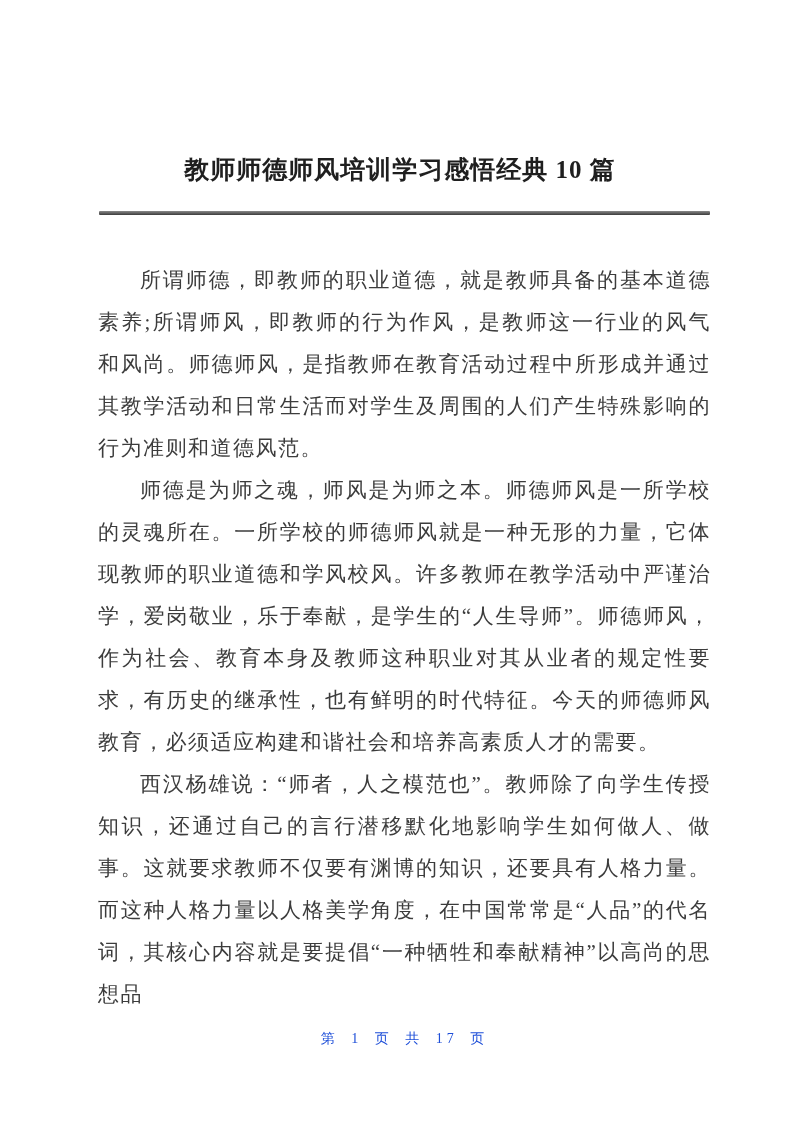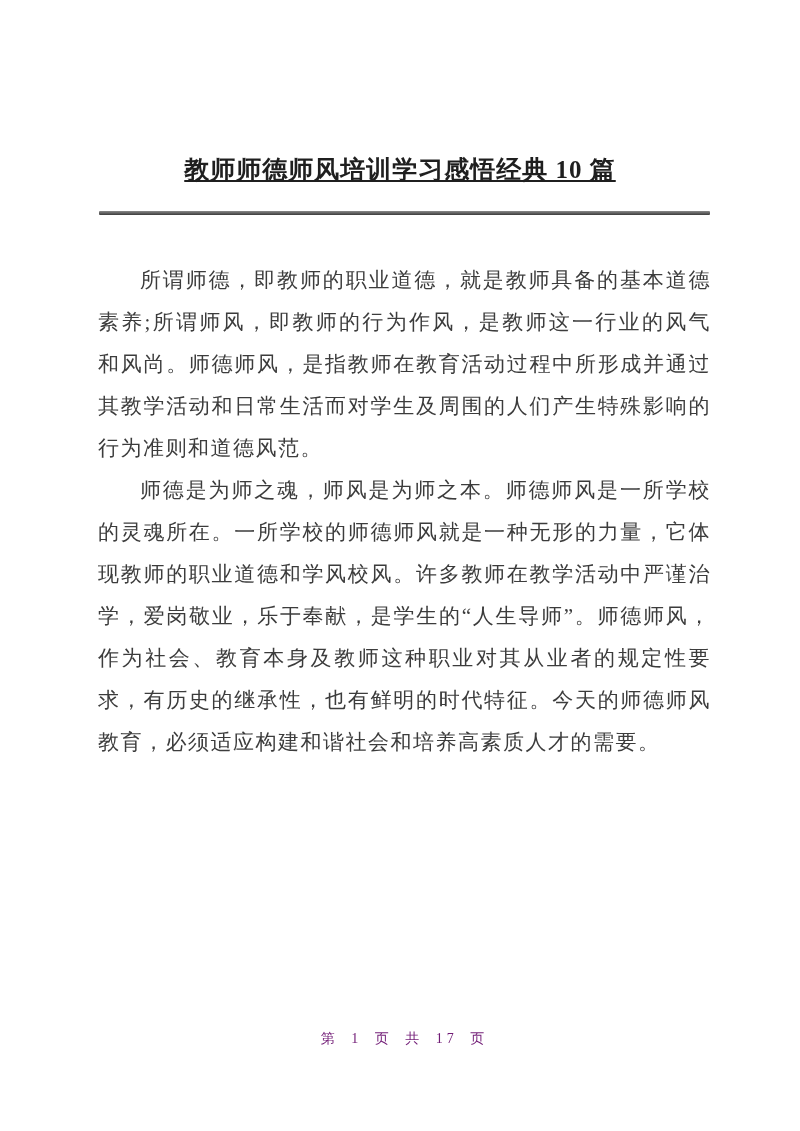--- a/index.html
+++ b/index.html
@@ -20,21 +20,20 @@
     top: 152px;
     left: 94px;
     width: 612px;
     margin: 0;
     text-align: center;
     font-size: 25px;
     font-weight: 700;
     color: #1f1f1f;
     letter-spacing: 1px;
     line-height: 36px;
-    text-decoration: underline;
   }
   .title-rule {
     position: absolute;
     top: 211px;
     left: 99px;
     width: 611px;
     height: 4px;
     background: linear-gradient(#8a8a8a, #3c3c3c);
     border-radius: 1px;
   }
@@ -54,36 +53,37 @@
     text-indent: 2em;
   }
   .page-footer {
     position: absolute;
     top: 1028px;
     left: 98px;
     width: 613px;
     text-align: center;
     font-size: 14px;
     line-height: 22px;
-    color: #701a75;
+    color: #1d4ed8;
     letter-spacing: 4px;
     word-spacing: 5px;
   }
 </style>
 </head>
 <body>
 
 <div class="page">
 
   <h1 class="doc-title">教师师德师风培训学习感悟经典 10 篇</h1>
 
   <div class="title-rule"></div>
 
   <div class="doc-body">
     <p>所谓师德，即教师的职业道德，就是教师具备的基本道德素养;所谓师风，即教师的行为作风，是教师这一行业的风气和风尚。师德师风，是指教师在教育活动过程中所形成并通过其教学活动和日常生活而对学生及周围的人们产生特殊影响的行为准则和道德风范。</p>
     <p>师德是为师之魂，师风是为师之本。师德师风是一所学校的灵魂所在。一所学校的师德师风就是一种无形的力量，它体现教师的职业道德和学风校风。许多教师在教学活动中严谨治学，爱岗敬业，乐于奉献，是学生的“人生导师”。师德师风，作为社会、教育本身及教师这种职业对其从业者的规定性要求，有历史的继承性，也有鲜明的时代特征。今天的师德师风教育，必须适应构建和谐社会和培养高素质人才的需要。</p>
+    <p>西汉杨雄说：“师者，人之模范也”。教师除了向学生传授知识，还通过自己的言行潜移默化地影响学生如何做人、做事。这就要求教师不仅要有渊博的知识，还要具有人格力量。而这种人格力量以人格美学角度，在中国常常是“人品”的代名词，其核心内容就是要提倡“一种牺牲和奉献精神”以高尚的思想品</p>
   </div>
 
   <div class="page-footer">
     <span>第 1 页 共 17 页</span>
   </div>
 
 </div>
 
 </body></html>

